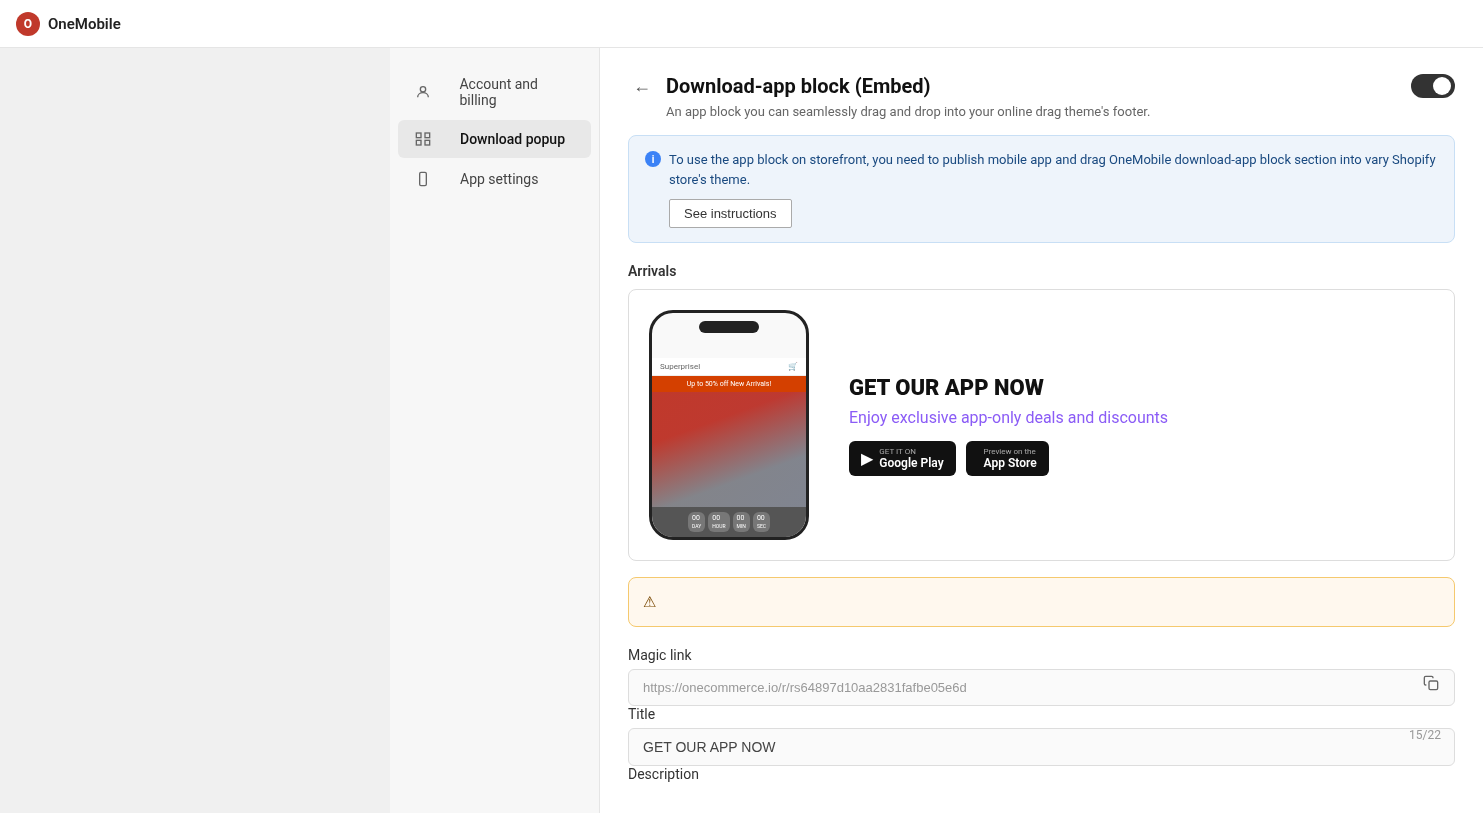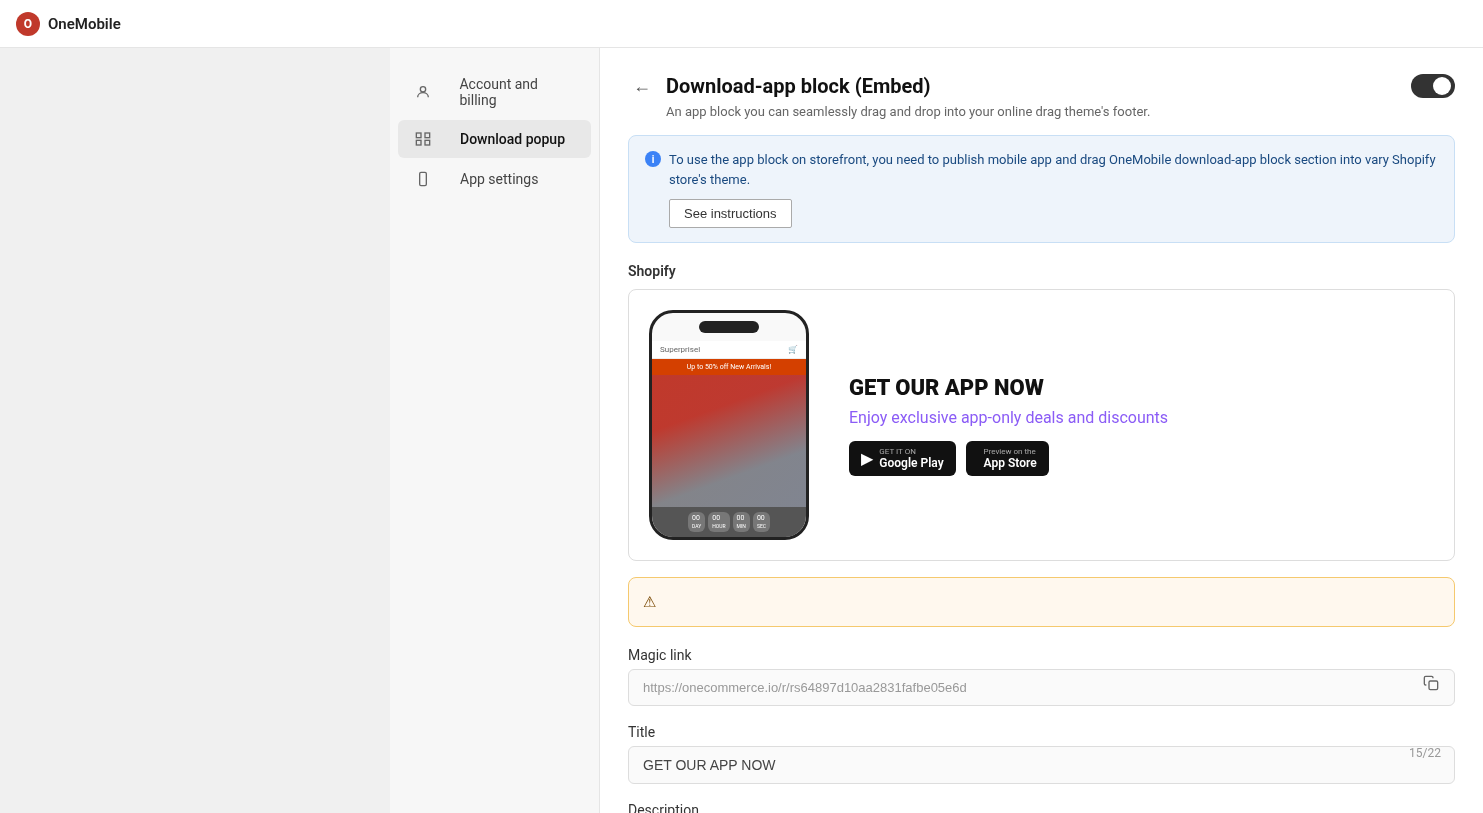--- a/index.html
+++ b/index.html
@@ -223,21 +223,21 @@
       border-radius: 6px;
       position: absolute;
       top: 8px;
       left: 50%;
       transform: translateX(-50%);
       z-index: 2;
     }
     .phone-screen {
       width: 100%; height: 100%;
       display: flex; flex-direction: column;
-      padding-top: 28px;
+      padding-top: 45px;
     }
     .phone-navbar {
       display: flex;
       align-items: center;
       justify-content: space-between;
       padding: 4px 8px;
       background: #fff;
       font-size: 8px;
       color: #666;
       border-bottom: 1px solid #eee;
@@ -340,21 +340,20 @@
       line-height: 1.5;
     }
     .warning-icon {
       font-size: 15px;
       flex-shrink: 0;
       margin-top: 1px;
     }
 
     
     .field-group {
-      margin-bottom: 18px;
     }
     .field-label {
       font-size: 14px;
       color: #333;
       margin-bottom: 6px;
     }
     .field-input-wrap {
       position: relative;
       display: flex;
       align-items: flex-start;
@@ -444,21 +443,21 @@
     <div class="page-subtitle">An app block you can seamlessly drag and drop into your online drag theme's footer.</div>
 
     <div class="info-banner">
       <div class="info-banner-text">
         <div class="info-icon">i</div>
         <span>To use the app block on storefront, you need to publish mobile app and drag OneMobile download-app block section into vary Shopify store's theme.</span>
       </div>
       <button class="see-instructions-btn">See instructions</button>
     </div>
 
-    <div class="section-label">Shopify</div>
+    <div class="section-label">Arrivals</div>
 
     <div class="preview-box">
 
       <div class="phone-mockup">
         <div class="phone-notch"></div>
         <div class="phone-screen">
           <div class="phone-navbar">
             <span>Superprisel</span>
             <span>🛒</span>
           </div>

